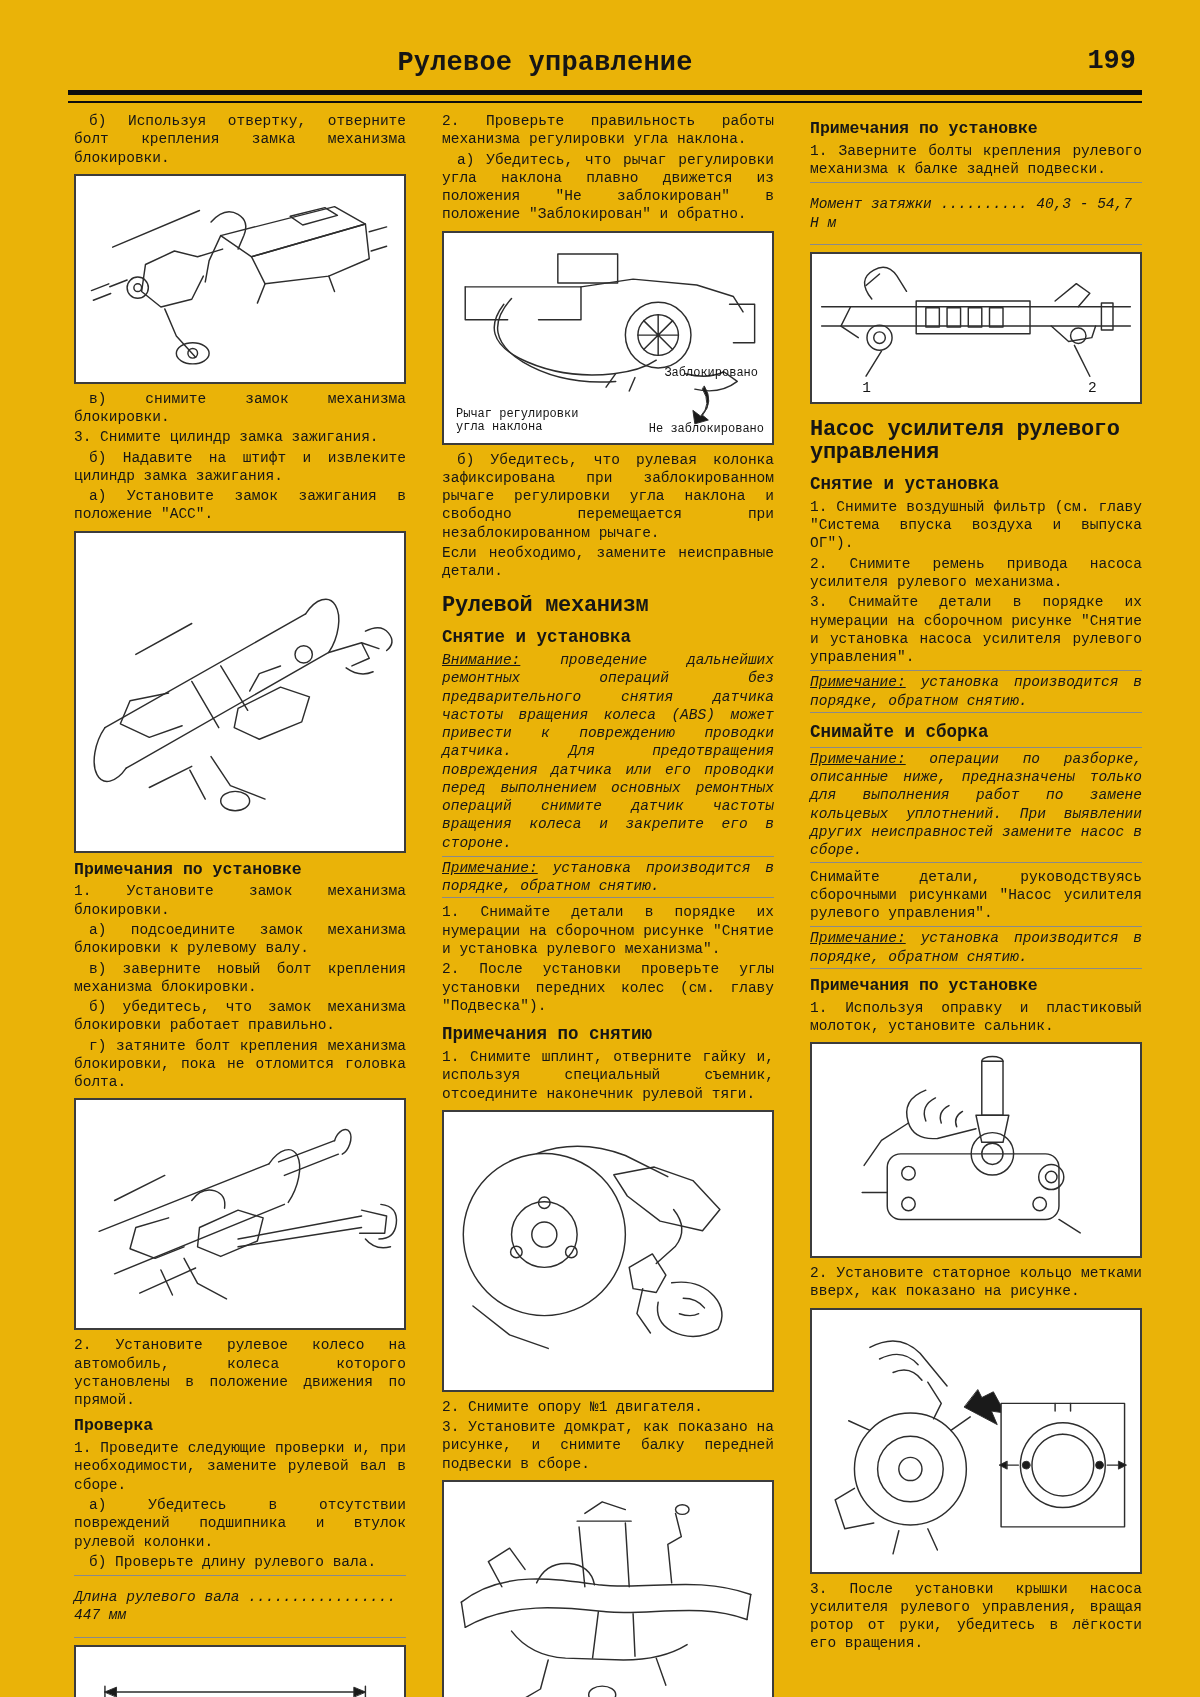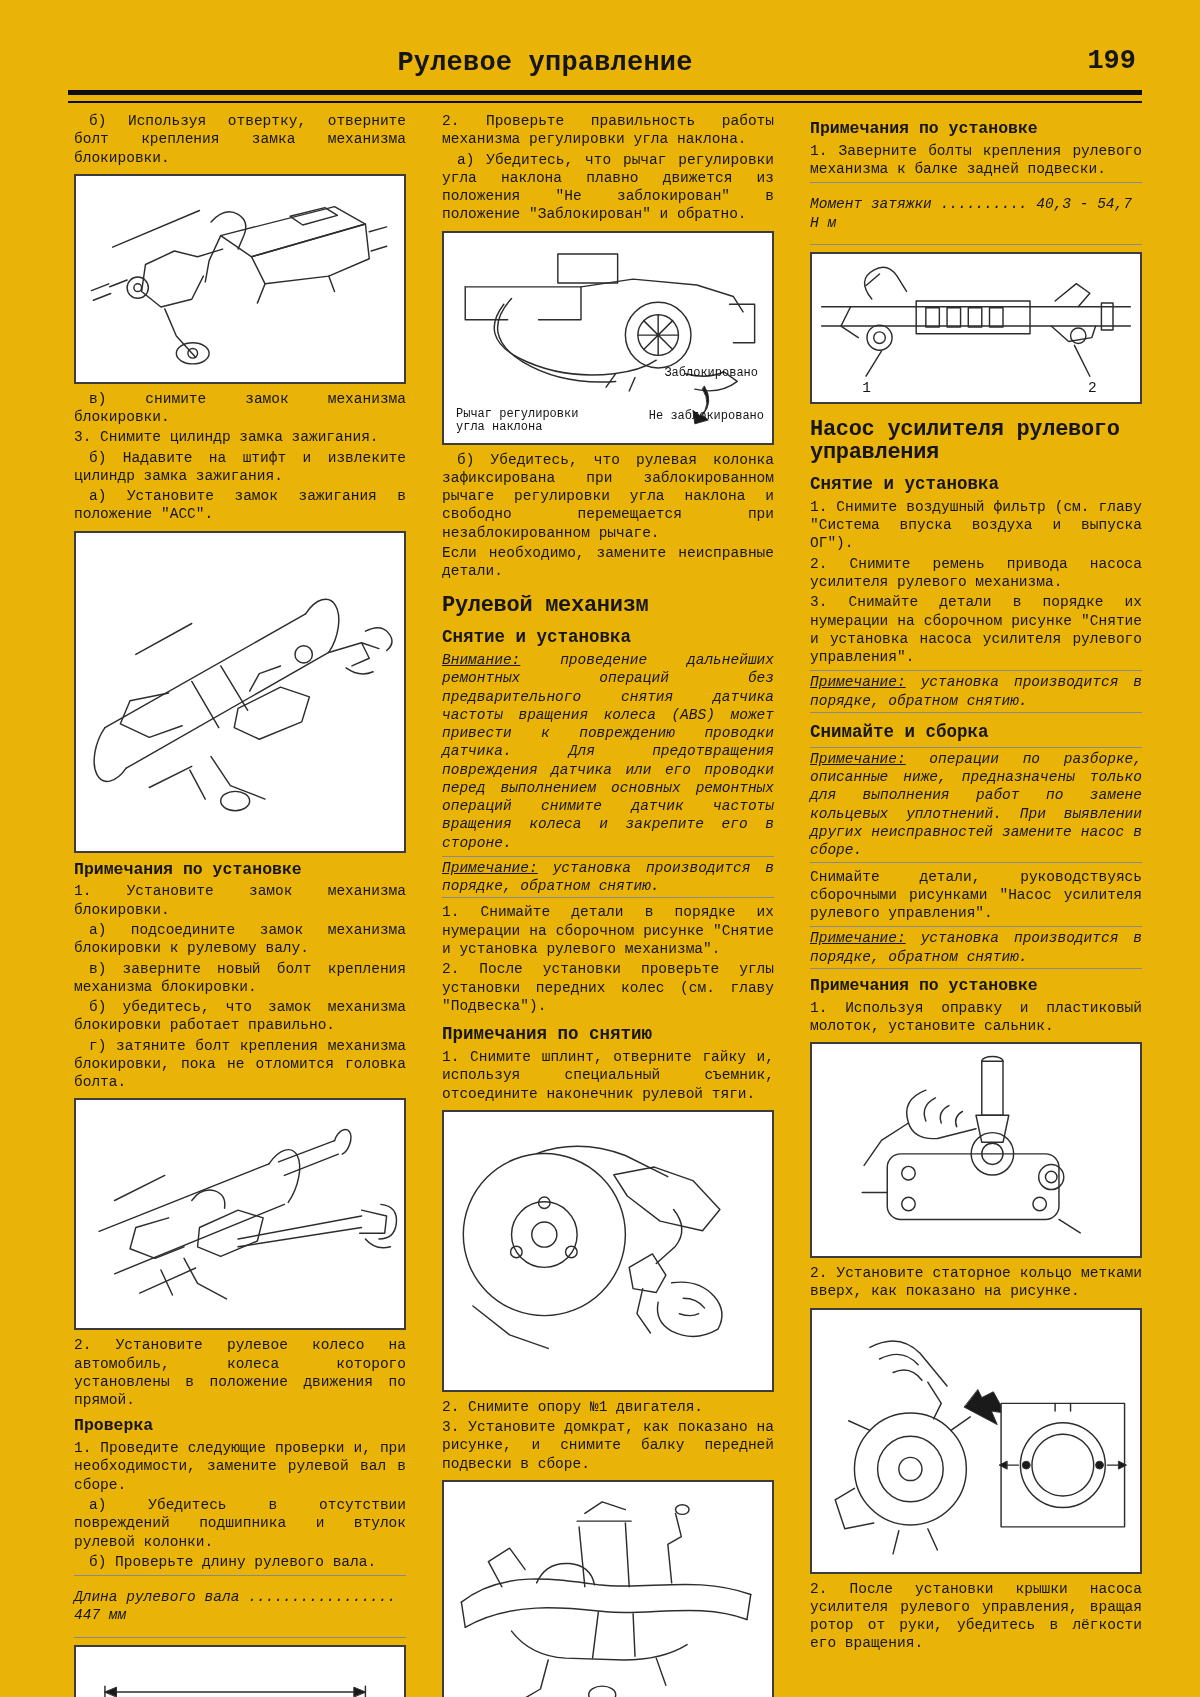--- a/index.html
+++ b/index.html
@@ -175,21 +175,21 @@
             <path d="M296 70 h26 v40 h-22"></path>
             <path d="M62 70 q-26 34 16 56 q44 22 98 16 q28 -3 44 -14"></path>
             <path d="M70 64 q-34 38 12 66 q40 24 96 20"></path>
             <path d="M178 142 l-10 14 M198 146 l-6 14"></path>
             <path d="M250 142 q24 6 40 -2 l14 10 q-18 14 -44 8"></path>
             <path class="skb" d="M268 158 q10 16 -2 28 l-8 -6 l2 14 l14 -4 l-6 -5 q12 -14 2 -30 z"></path>
           </g>
         </svg>
         <div class="fig-label" style="right:14px;bottom:62px">Заблокировано</div>
         <div class="fig-label" style="left:12px;bottom:8px;width:130px">Рычаг регулировки угла наклона</div>
-        <div class="fig-label" style="right:8px;bottom:19px">Не заблокировано</div>
+        <div class="fig-label" style="right:8px;bottom:6px">Не заблокировано</div>
       </div>
 
       <p class="p sub">б) Убедитесь, что рулевая колонка зафиксирована при заблокированном рычаге регулировки угла наклона и свободно перемещается при незаблокированном рычаге.</p>
       <p class="p">Если необходимо, замените неисправные детали.</p>
 
       <div class="h-big">Рулевой механизм</div>
       <div class="h-mid">Снятие и установка</div>
 
       <p class="warn"><span class="lbl">Внимание:</span><span> проведение дальнейших ремонтных операций без предварительного снятия датчика частоты вращения колеса (ABS) может привести к повреждению проводки датчика. Для предотвращения повреждения датчика или его проводки перед выполнением основных ремонтных операций снимите датчик частоты вращения колеса и закрепите его в стороне.</span></p>
 
@@ -342,17 +342,17 @@
             <circle class="skb" cx="222" cy="156" r="4"></circle>
             <circle class="skb" cx="298" cy="156" r="4"></circle>
             <path d="M214 156 l-12 0 M306 156 l12 0"></path>
             <path class="skb" d="M202 152 l-8 4 l8 4 z"></path>
             <path class="skb" d="M318 152 l8 4 l-8 4 z"></path>
             <path d="M252 100 v-8 M268 100 v-8"></path>
           </g>
         </svg>
       </div>
 
-      <p class="p">2. После установки крышки насоса усилителя рулевого управления, вращая ротор от руки, убедитесь в лёгкости его вращения.</p>
+      <p class="p">3. После установки крышки насоса усилителя рулевого управления, вращая ротор от руки, убедитесь в лёгкости его вращения.</p>
     </div>
 
   </div>
 </div>
 
 </body></html>

